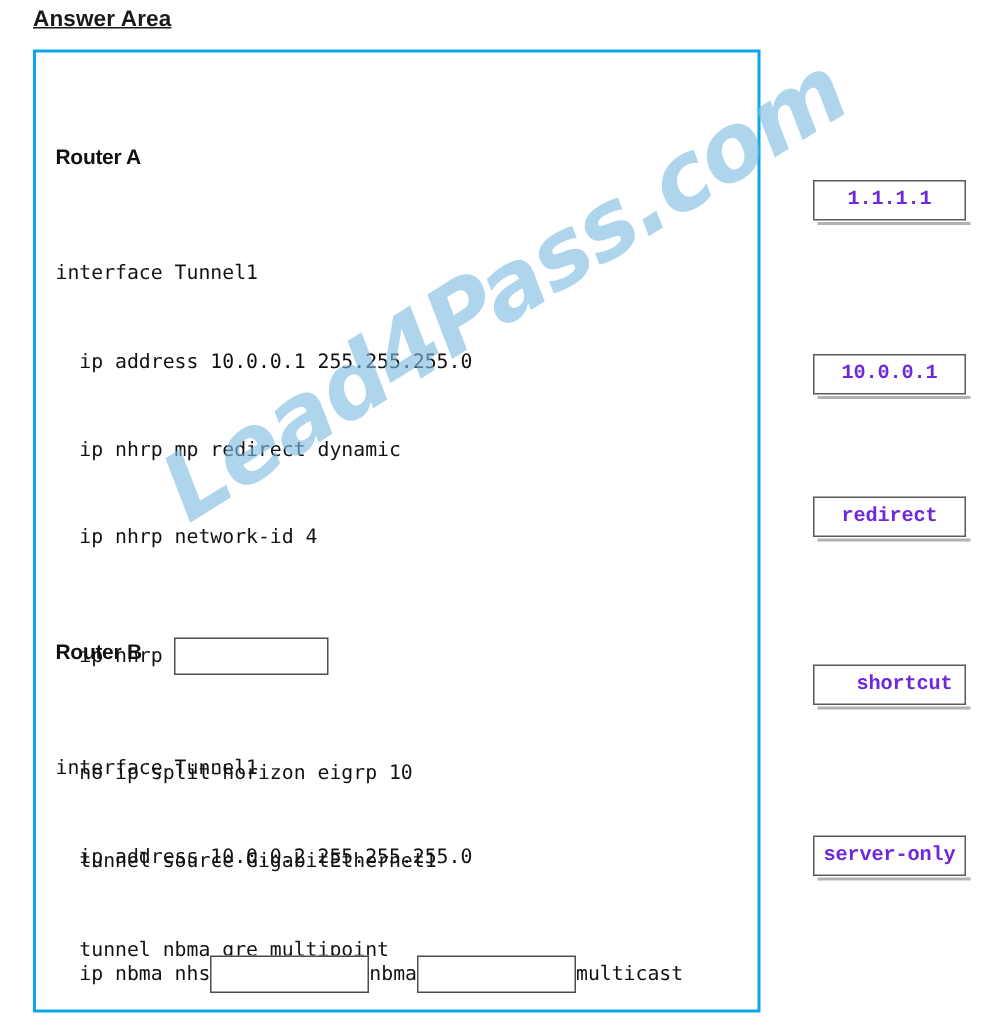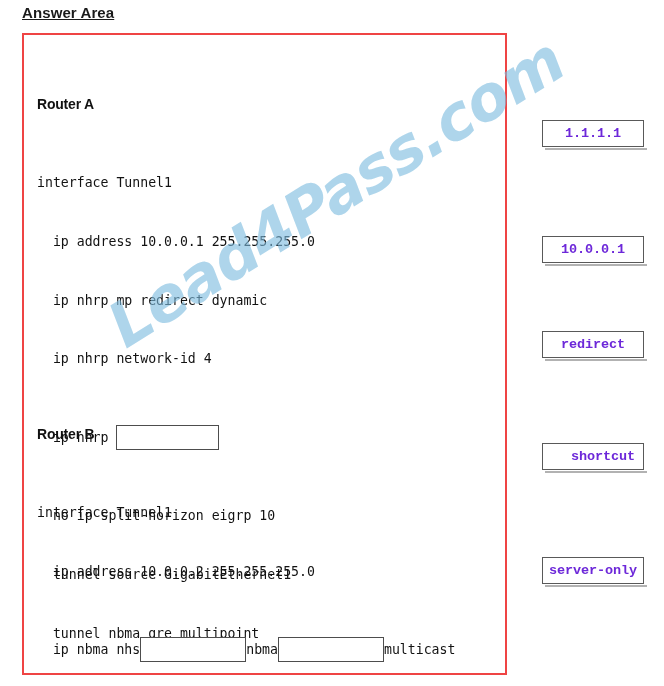--- a/index.html
+++ b/index.html
@@ -31,21 +31,21 @@
   }
 
   
   #answer-panel {
     position: absolute;
     left: 22px;
     top: 33px;
     width: 485px;
     height: 642px;
     box-sizing: border-box;
-    border: 2px solid #ef4444;
+    border: 2px solid #0ea5e9;
     background: transparent;
     overflow: hidden;
   }
   #answer-panel::after {
     
     content: "";
     position: absolute;
     right: -3px;
     top: 3px;
     width: 2px;

